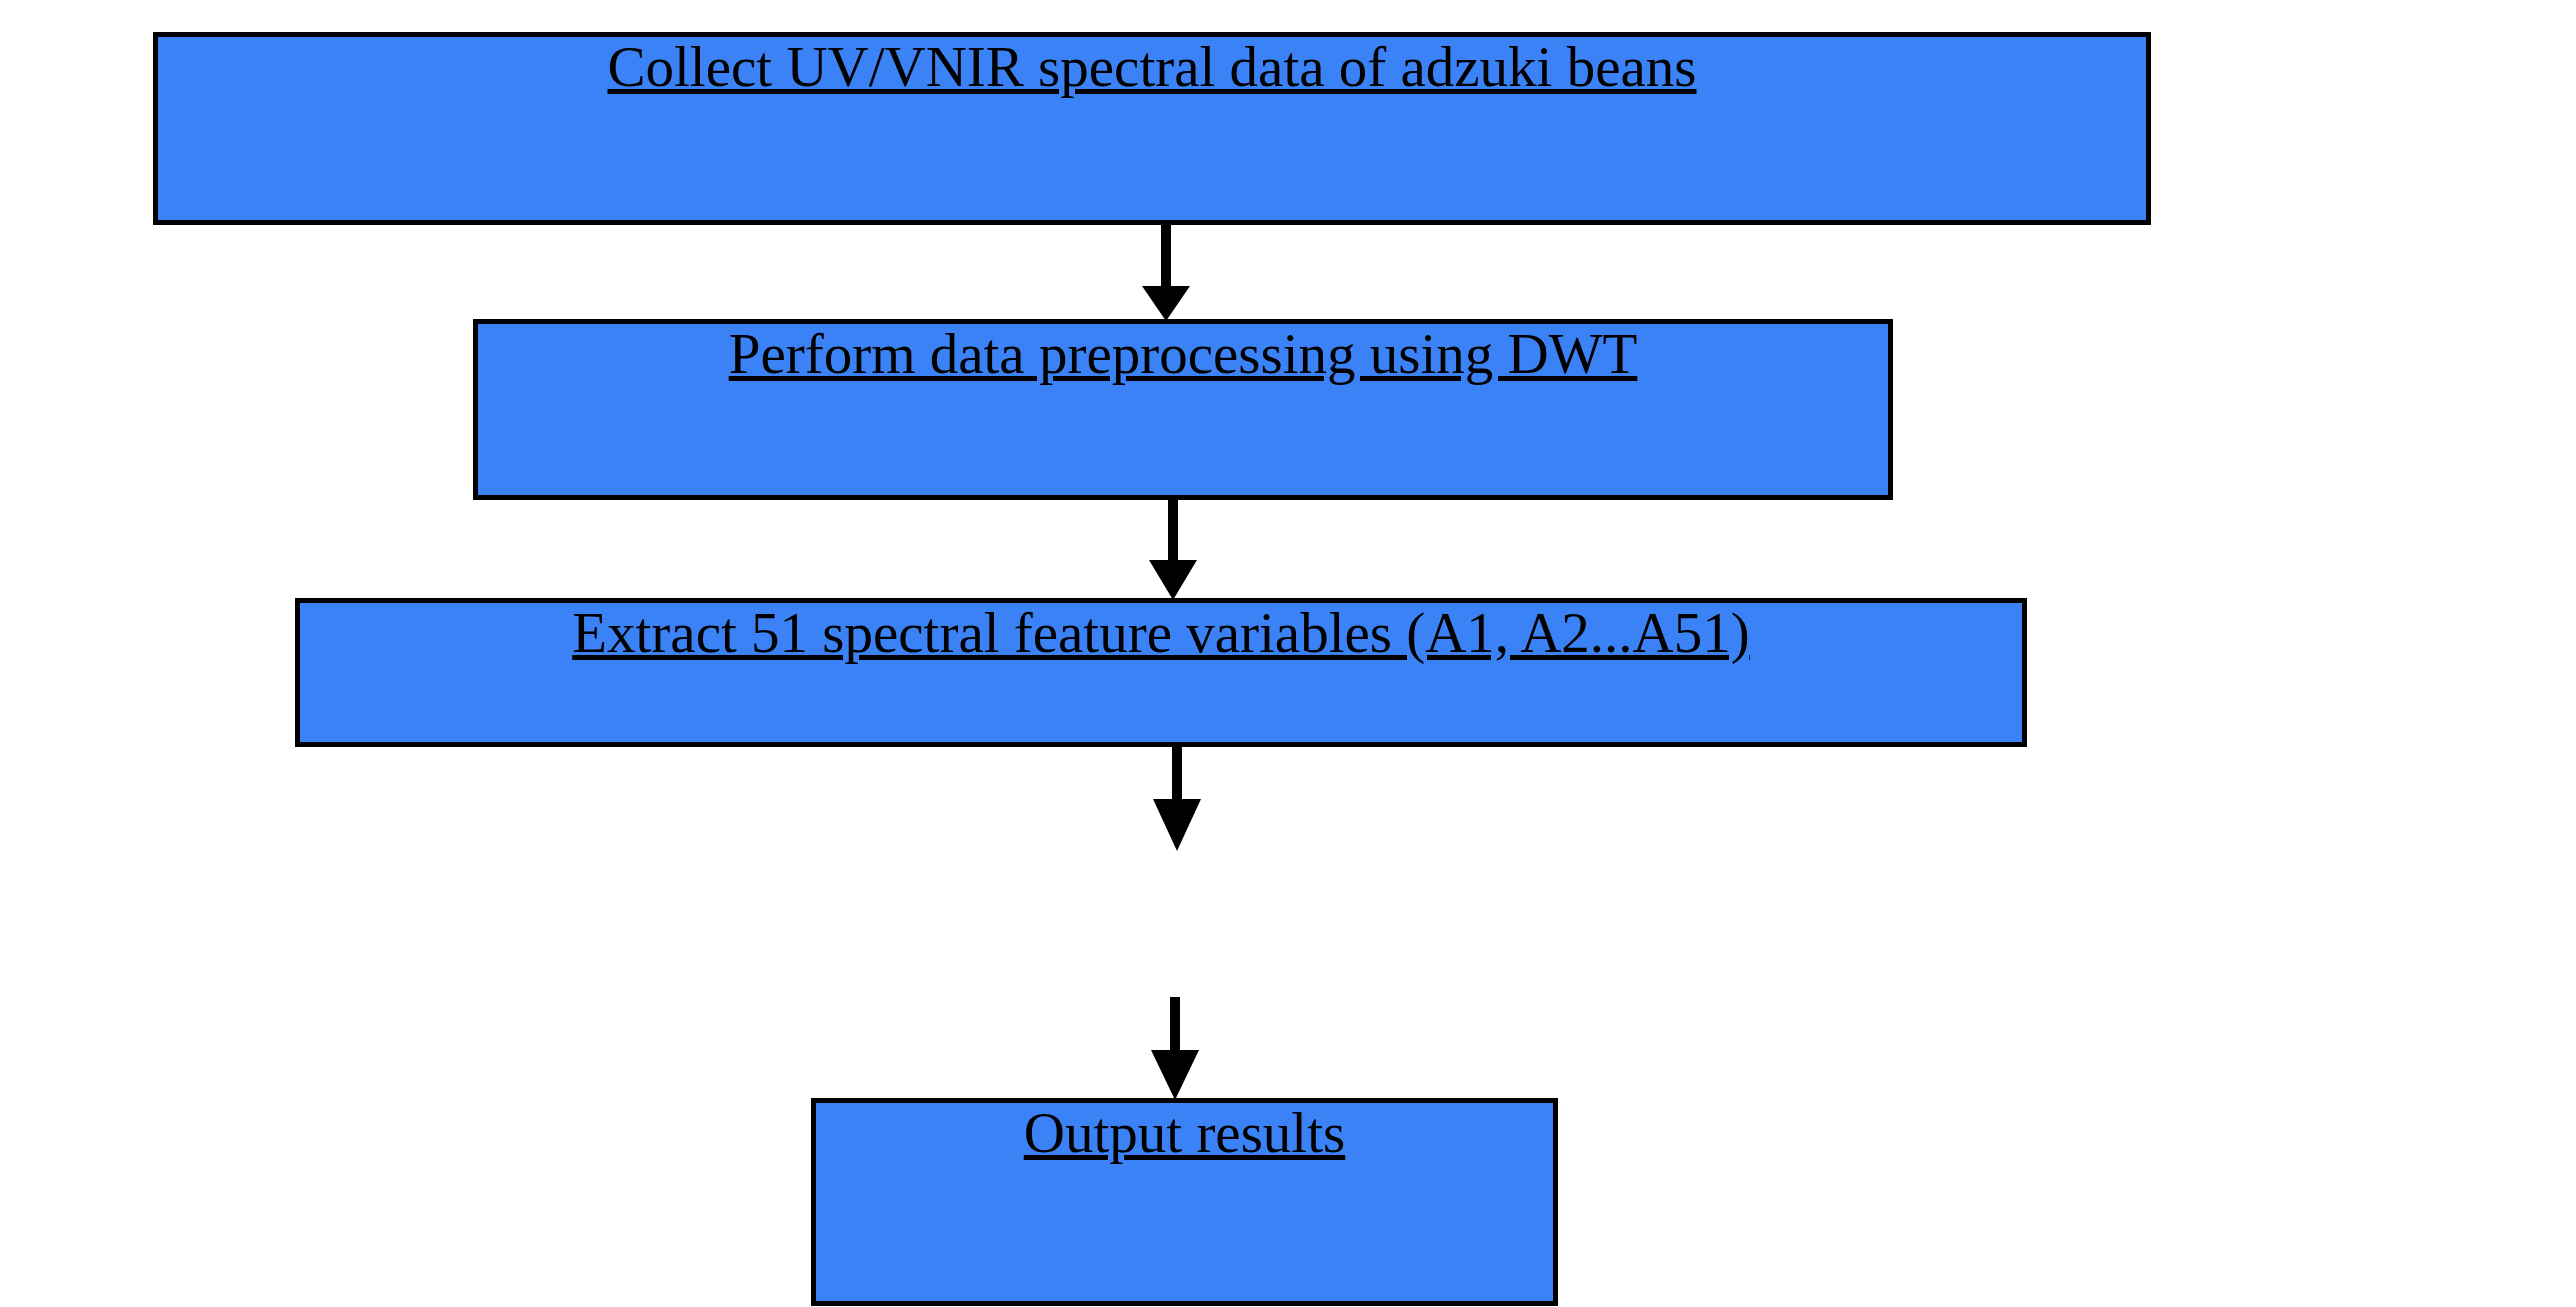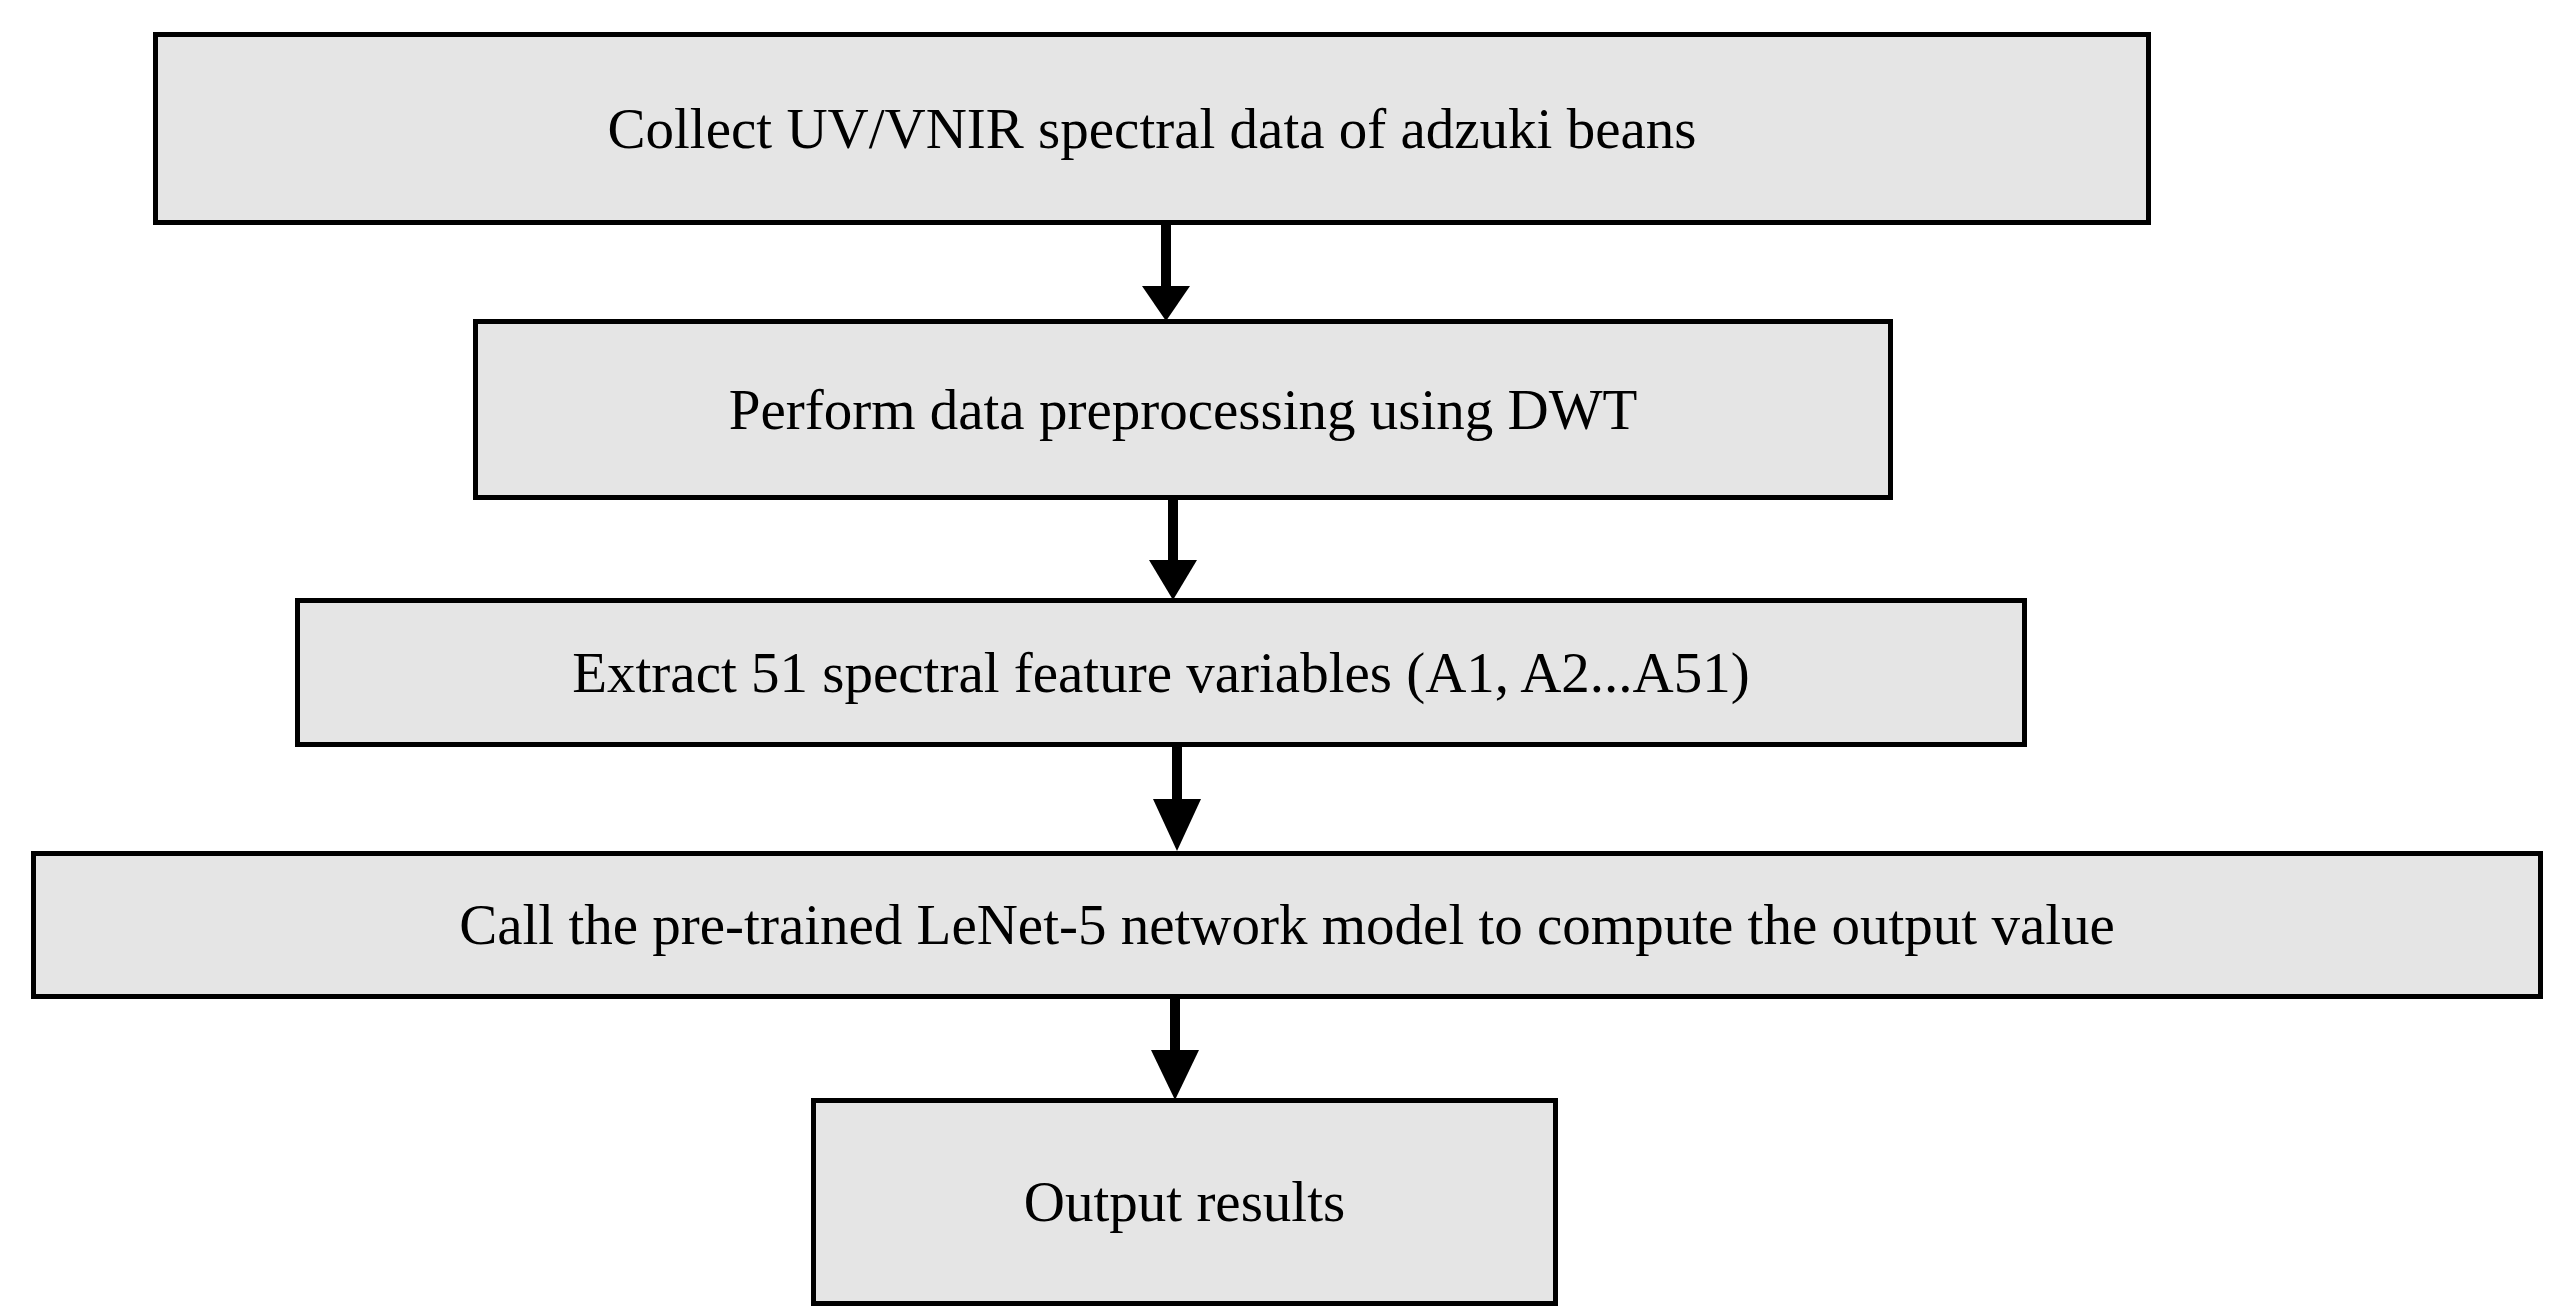--- a/index.html
+++ b/index.html
@@ -15,26 +15,26 @@
     position: relative;
     width: 2576px;
     height: 1307px;
     background: #ffffff;
     overflow: hidden;
   }
 
   .node {
     position: absolute;
     box-sizing: border-box;
-    background: #e5e5e5;
+    background: #3b82f6;
     border: 5.9px solid #000000;
     display: flex;
-    align-items: center;
     justify-content: center;
     text-align: center;
+    text-decoration: underline;
   }
 
   .node-label {
     font-family: "Liberation Serif", "DejaVu Serif", serif;
     font-size: 57px;
     line-height: 1.05;
     color: #000000;
     white-space: nowrap;
     letter-spacing: 0px;
   }
@@ -102,23 +102,20 @@
 
   <div class="node" id="node-extract">
     <span class="node-label">Extract 51 spectral feature variables (A1, A2...A51)</span>
   </div>
 
   <div class="arrow" id="arrow-3">
     <div class="arrow-stem"></div>
     <div class="arrow-head"></div>
   </div>
 
-  <div class="node" id="node-lenet">
-    <span class="node-label">Call the pre-trained LeNet-5 network model to compute the output value</span>
-  </div>
 
   <div class="arrow" id="arrow-4">
     <div class="arrow-stem"></div>
     <div class="arrow-head"></div>
   </div>
 
   <div class="node" id="node-output">
     <span class="node-label">Output results</span>
   </div>
 

